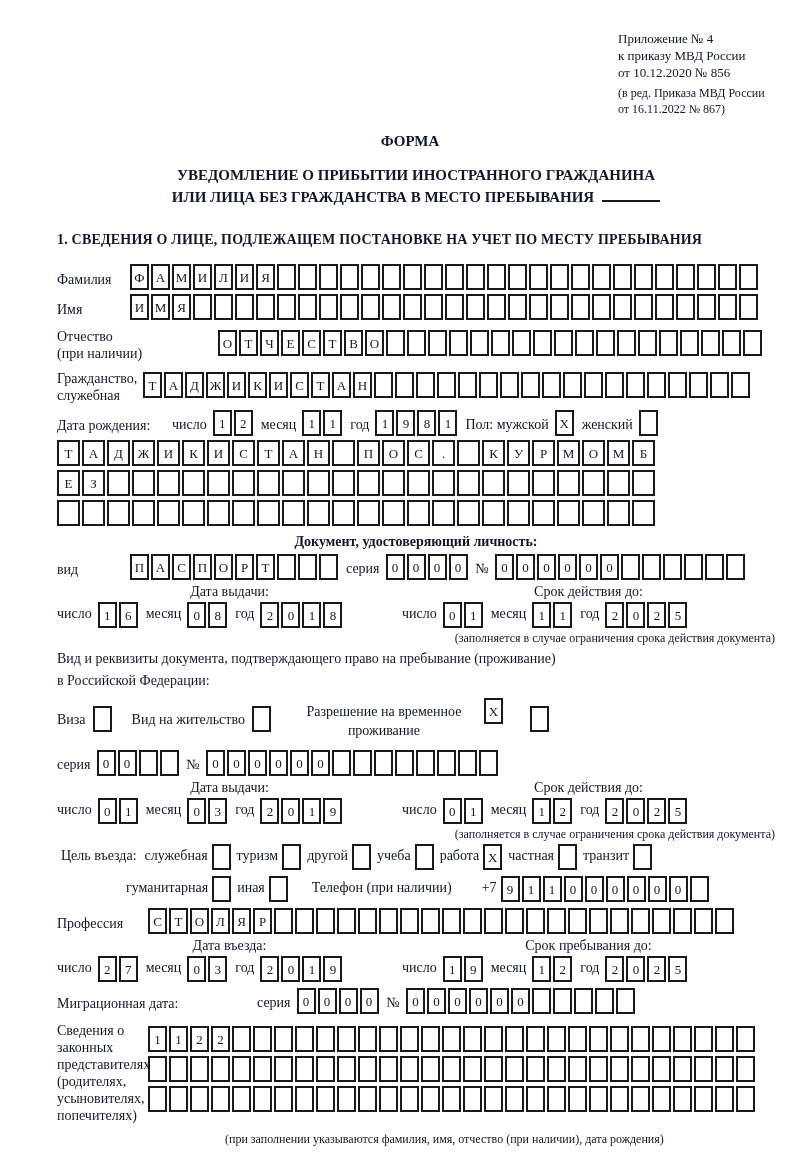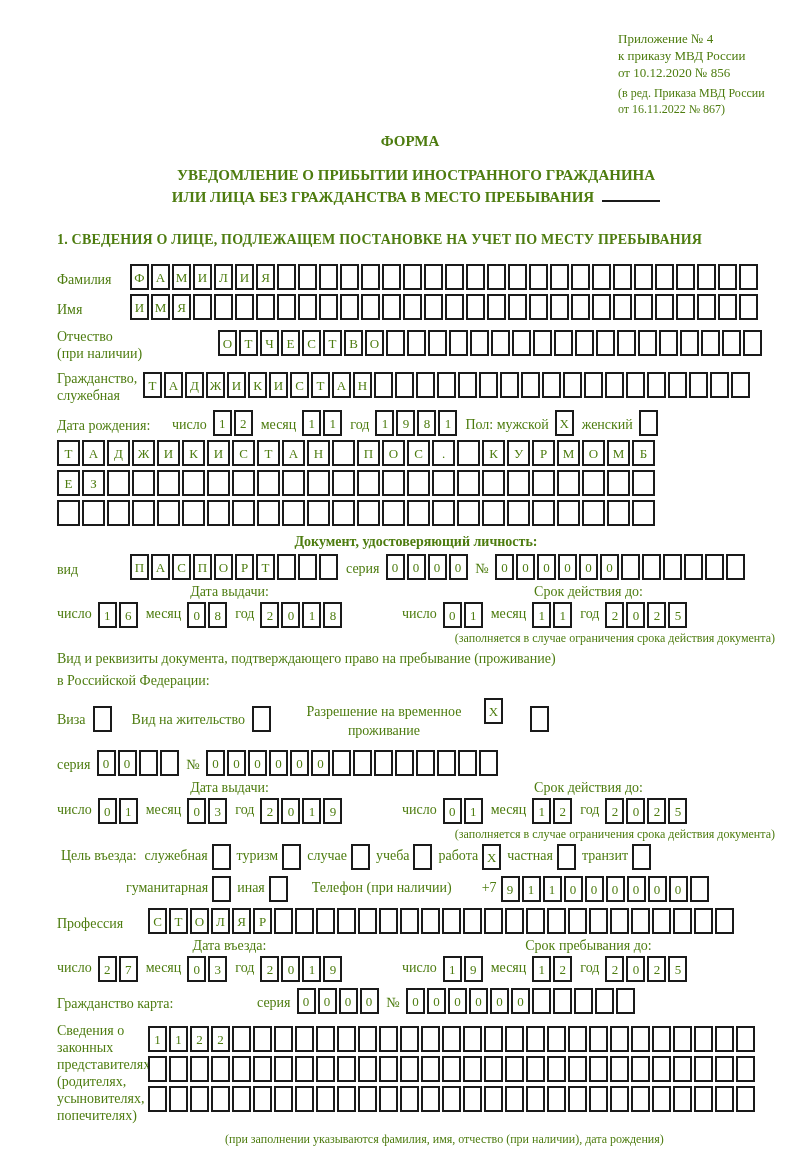--- a/index.html
+++ b/index.html
@@ -1,19 +1,19 @@
 <!DOCTYPE html>
 <html><head>
 <meta charset="utf-8">
 <style>
   html,body{margin:0;padding:0;background:#ffffff;}
   .page{
     position:relative;width:800px;height:1163px;box-sizing:border-box;
     padding:30px 25px 0 57px;background:#fff;overflow:hidden;
-    font-family:"Liberation Serif","DejaVu Serif",serif;color:#4d7c0f;
+    font-family:"Liberation Serif","DejaVu Serif",serif;color:#0f172a;
   }
   
   .appendix{margin-left:561px;font-size:13px;line-height:17px;}
   .appendix .rev{font-size:12px;line-height:16px;}
   .appendix .rev.first{margin-top:4px;}
   .forma{text-align:center;padding-right:12px;font-weight:bold;font-size:15px;margin-top:16px;}
   .title{text-align:center;font-weight:bold;font-size:15px;line-height:22px;margin-top:14px;}
   .blankline{display:inline-block;width:58px;border-bottom:2px solid #1a1a1a;height:13px;margin-left:8px;}
   .sec-head{font-weight:bold;font-size:14px;margin-top:24px;margin-bottom:16px;letter-spacing:.2px;}
 
@@ -531,21 +531,21 @@
   <div class="purp">
     <span class="t first">Цель въезда:</span>
     <span class="t">служебная</span>
     <span class="cells">
         <span class="cell"></span>
       </span>
     <span class="t">туризм</span>
     <span class="cells">
         <span class="cell"></span>
       </span>
-    <span class="t">случае</span>
+    <span class="t">другой</span>
     <span class="cells">
         <span class="cell"></span>
       </span>
     <span class="t">учеба</span>
     <span class="cells">
         <span class="cell"></span>
       </span>
     <span class="t">работа</span>
     <span class="cells">
         <span class="cell">X</span>
@@ -660,21 +660,21 @@
             <span class="cell">2</span>
             <span class="cell">0</span>
             <span class="cell">2</span>
             <span class="cell">5</span>
           </span>
       </div>
     </div>
   </div>
 
   <div class="frow mt6">
-    <span class="lblcol w150">Гражданство карта:</span>
+    <span class="lblcol w150">Миграционная дата:</span>
     <span class="t" style="margin-left:50px;">серия</span>
     <span class="cells">
         <span class="cell">0</span>
         <span class="cell">0</span>
         <span class="cell">0</span>
         <span class="cell">0</span>
       </span>
     <span class="t">№</span>
     <span class="cells">
         <span class="cell">0</span>

